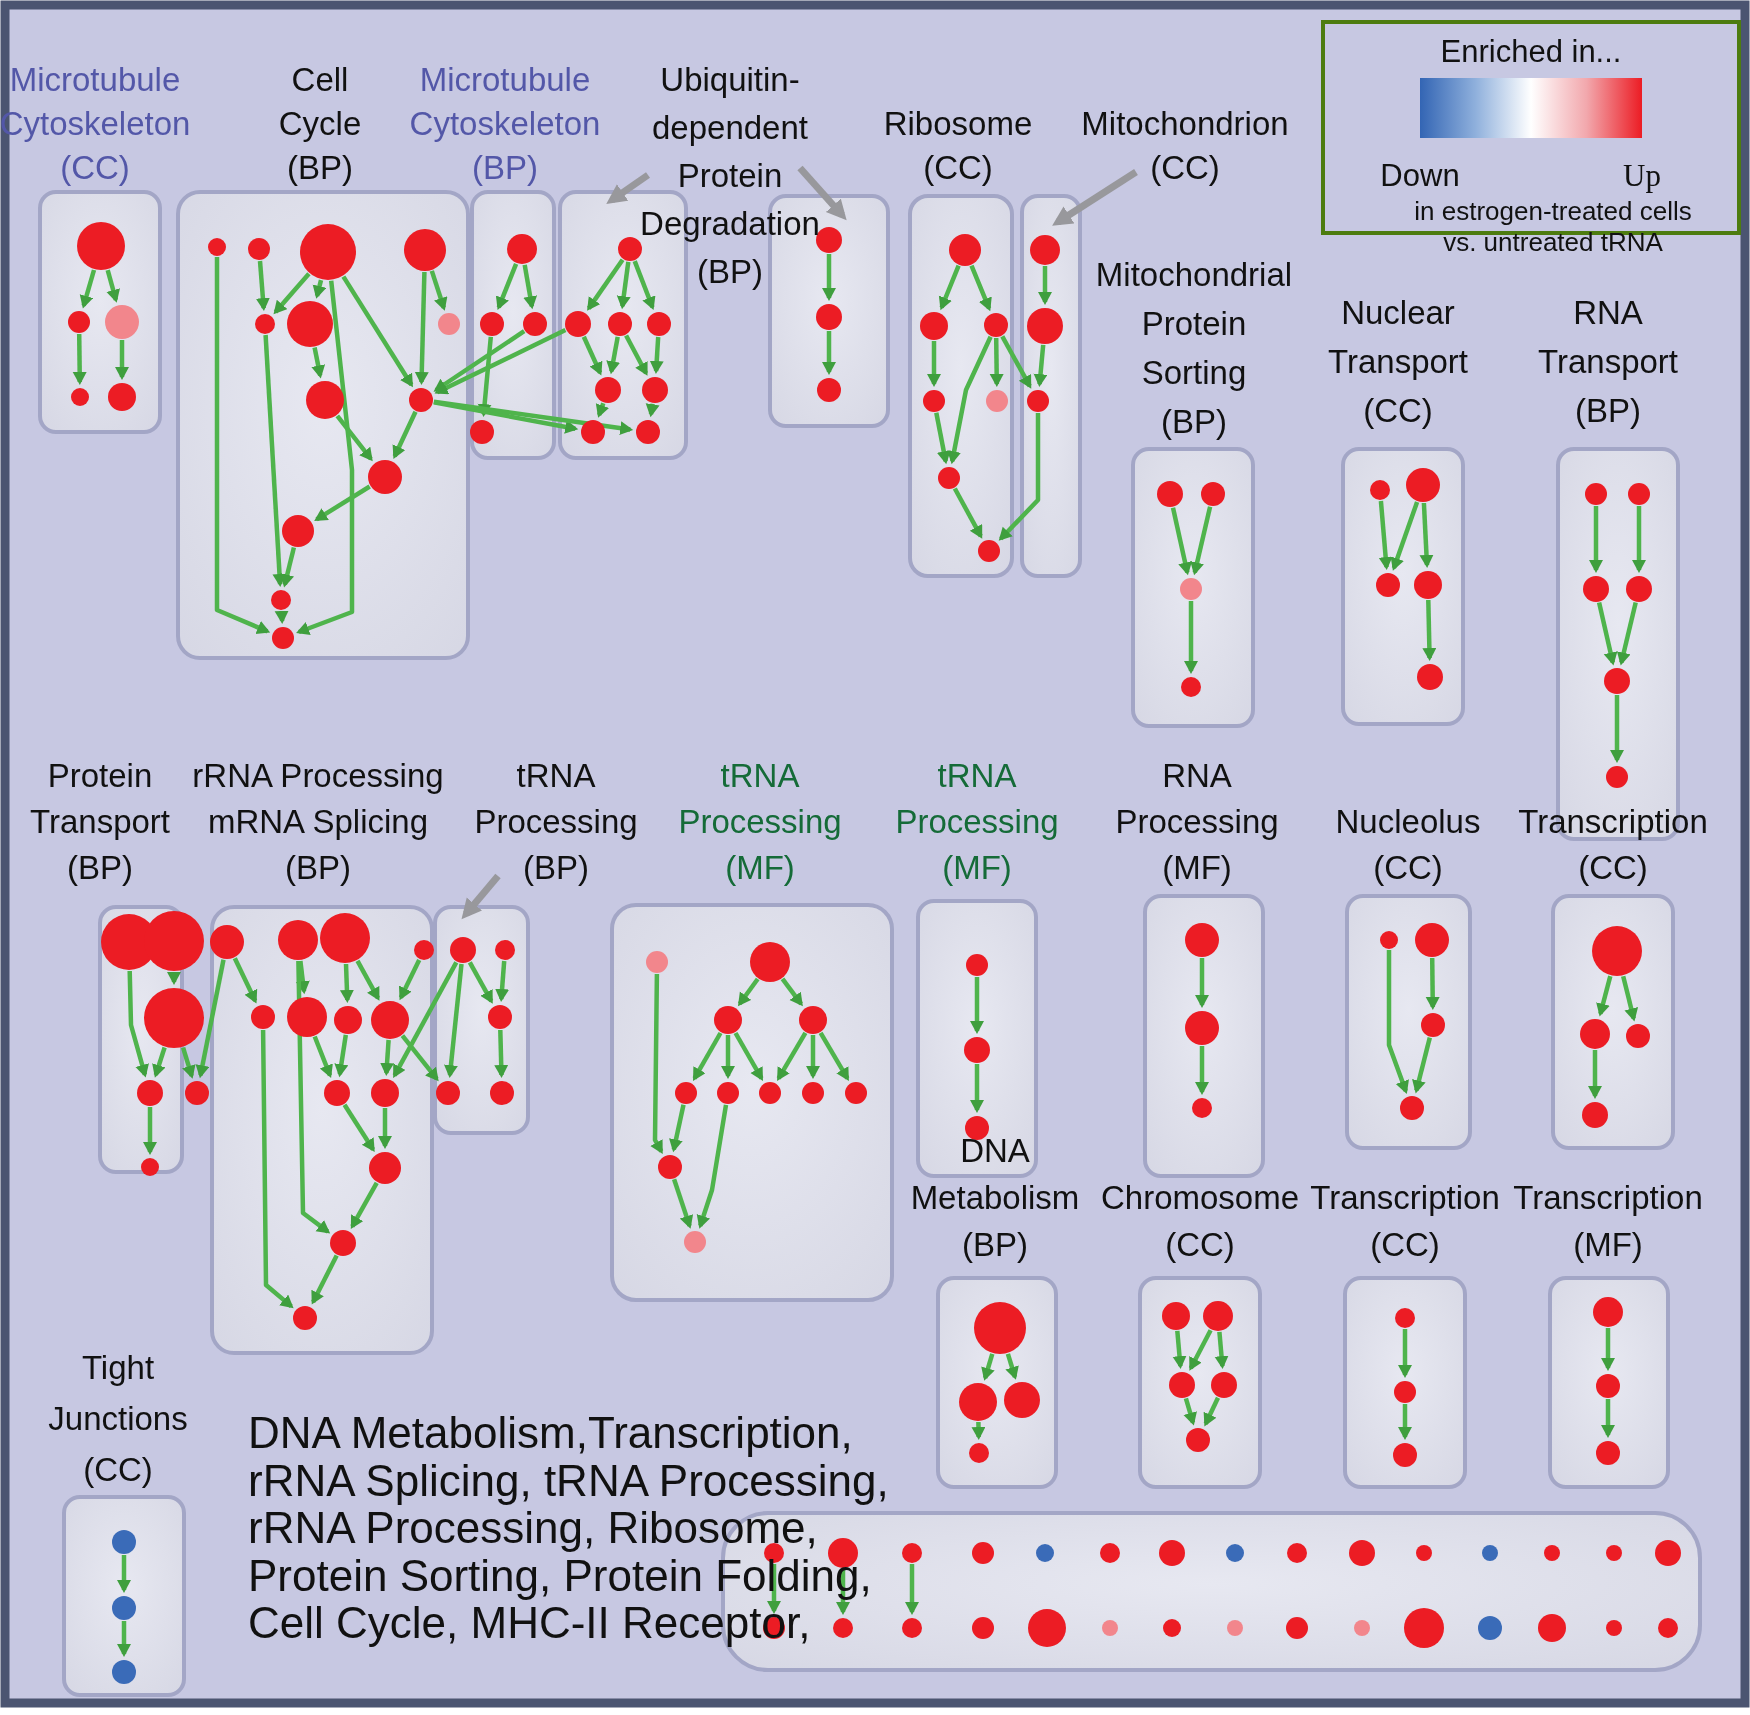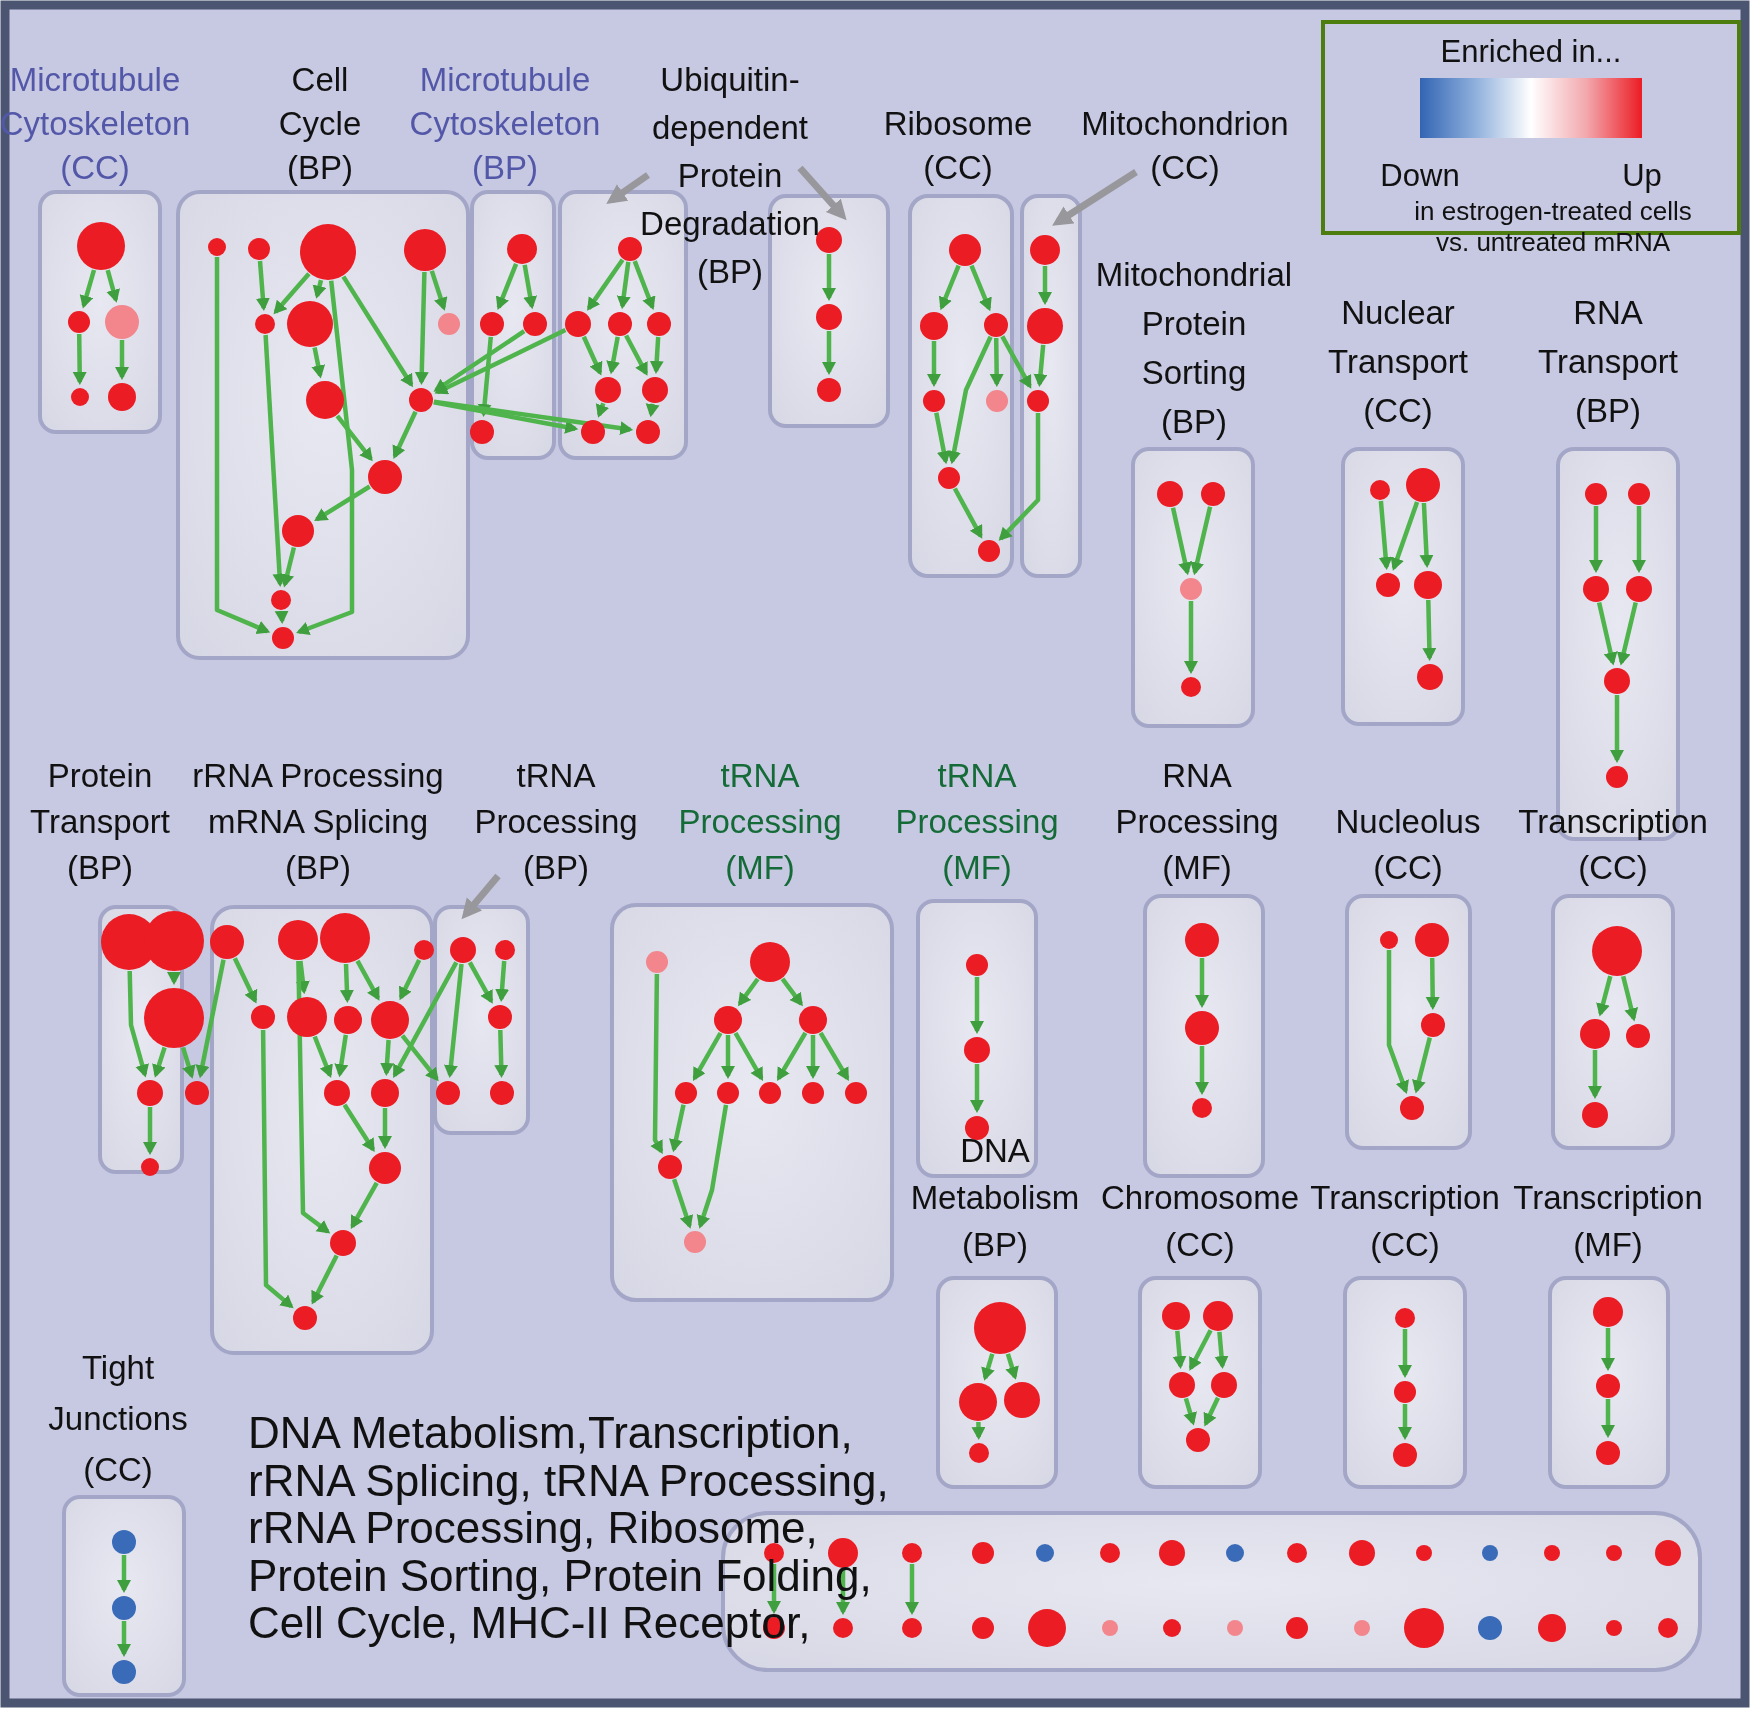--- a/index.html
+++ b/index.html
@@ -4,21 +4,21 @@
 <style>
   html,body{margin:0;padding:0;background:#ffffff;font-family:"Liberation Sans",sans-serif;}
   #stage{position:relative;width:1750px;height:1715px;overflow:hidden;background:#ffffff;}
   #figure-svg{position:absolute;left:0;top:0;}
   .legend{position:absolute;left:1321px;top:20px;width:420px;height:215px;
           border:4px solid #4d7c0f;box-sizing:border-box;text-align:center;color:#111;}
   .legend-title{font-size:31px;margin-top:10px;}
   .legend-bar{width:222px;height:60px;margin:8px auto 0 auto;}
   .legend-ends{position:relative;width:222px;margin:20px auto 0 auto;height:38px;}
   .legend-ends .down{position:absolute;left:0;transform:translateX(-50%);font-size:31px;}
-  .legend-ends .up{position:absolute;right:0;transform:translateX(50%);font-size:31px;}
+  .legend-ends .up{position:absolute;right:0;transform:translateX(50%);font-size:31px;font-family:Liberation Serif, serif;}
   .legend-line{font-size:26px;line-height:31px;padding-left:44px;}
   .text-block{position:absolute;left:248px;top:1409px;color:#111;font-size:44px;line-height:47.5px;white-space:nowrap;}
 </style>
 </head>
 <body>
 
 <div id="stage">
   <svg id="figure-svg" width="1750" height="1715" viewBox="0 0 1750 1715" xmlns="http://www.w3.org/2000/svg">
       <defs>
         <radialGradient id="boxgrad" cx="0.5" cy="0.45" r="0.75">
@@ -417,21 +417,21 @@
     </svg>
 
   <div class="legend">
     <div class="legend-title">Enriched in...</div>
     <div class="legend-bar" id="legend-bar" style="background: linear-gradient(to right, rgb(51, 101, 180), rgb(143, 176, 220), rgb(255, 255, 255), rgb(242, 168, 173), rgb(236, 28, 36));"></div>
     <div class="legend-ends">
       <span class="down">Down</span>
       <span class="up">Up</span>
     </div>
     <div class="legend-line">in estrogen-treated cells</div>
-    <div class="legend-line">vs. untreated mRNA</div>
+    <div class="legend-line">vs. untreated tRNA</div>
   </div>
 
   <div class="text-block">
     <div>DNA Metabolism,Transcription,</div>
     <div>rRNA Splicing, tRNA Processing,</div>
     <div>rRNA Processing, Ribosome,</div>
     <div>Protein Sorting, Protein Folding,</div>
     <div>Cell Cycle, MHC-II Receptor,</div>
   </div>
 </div>

